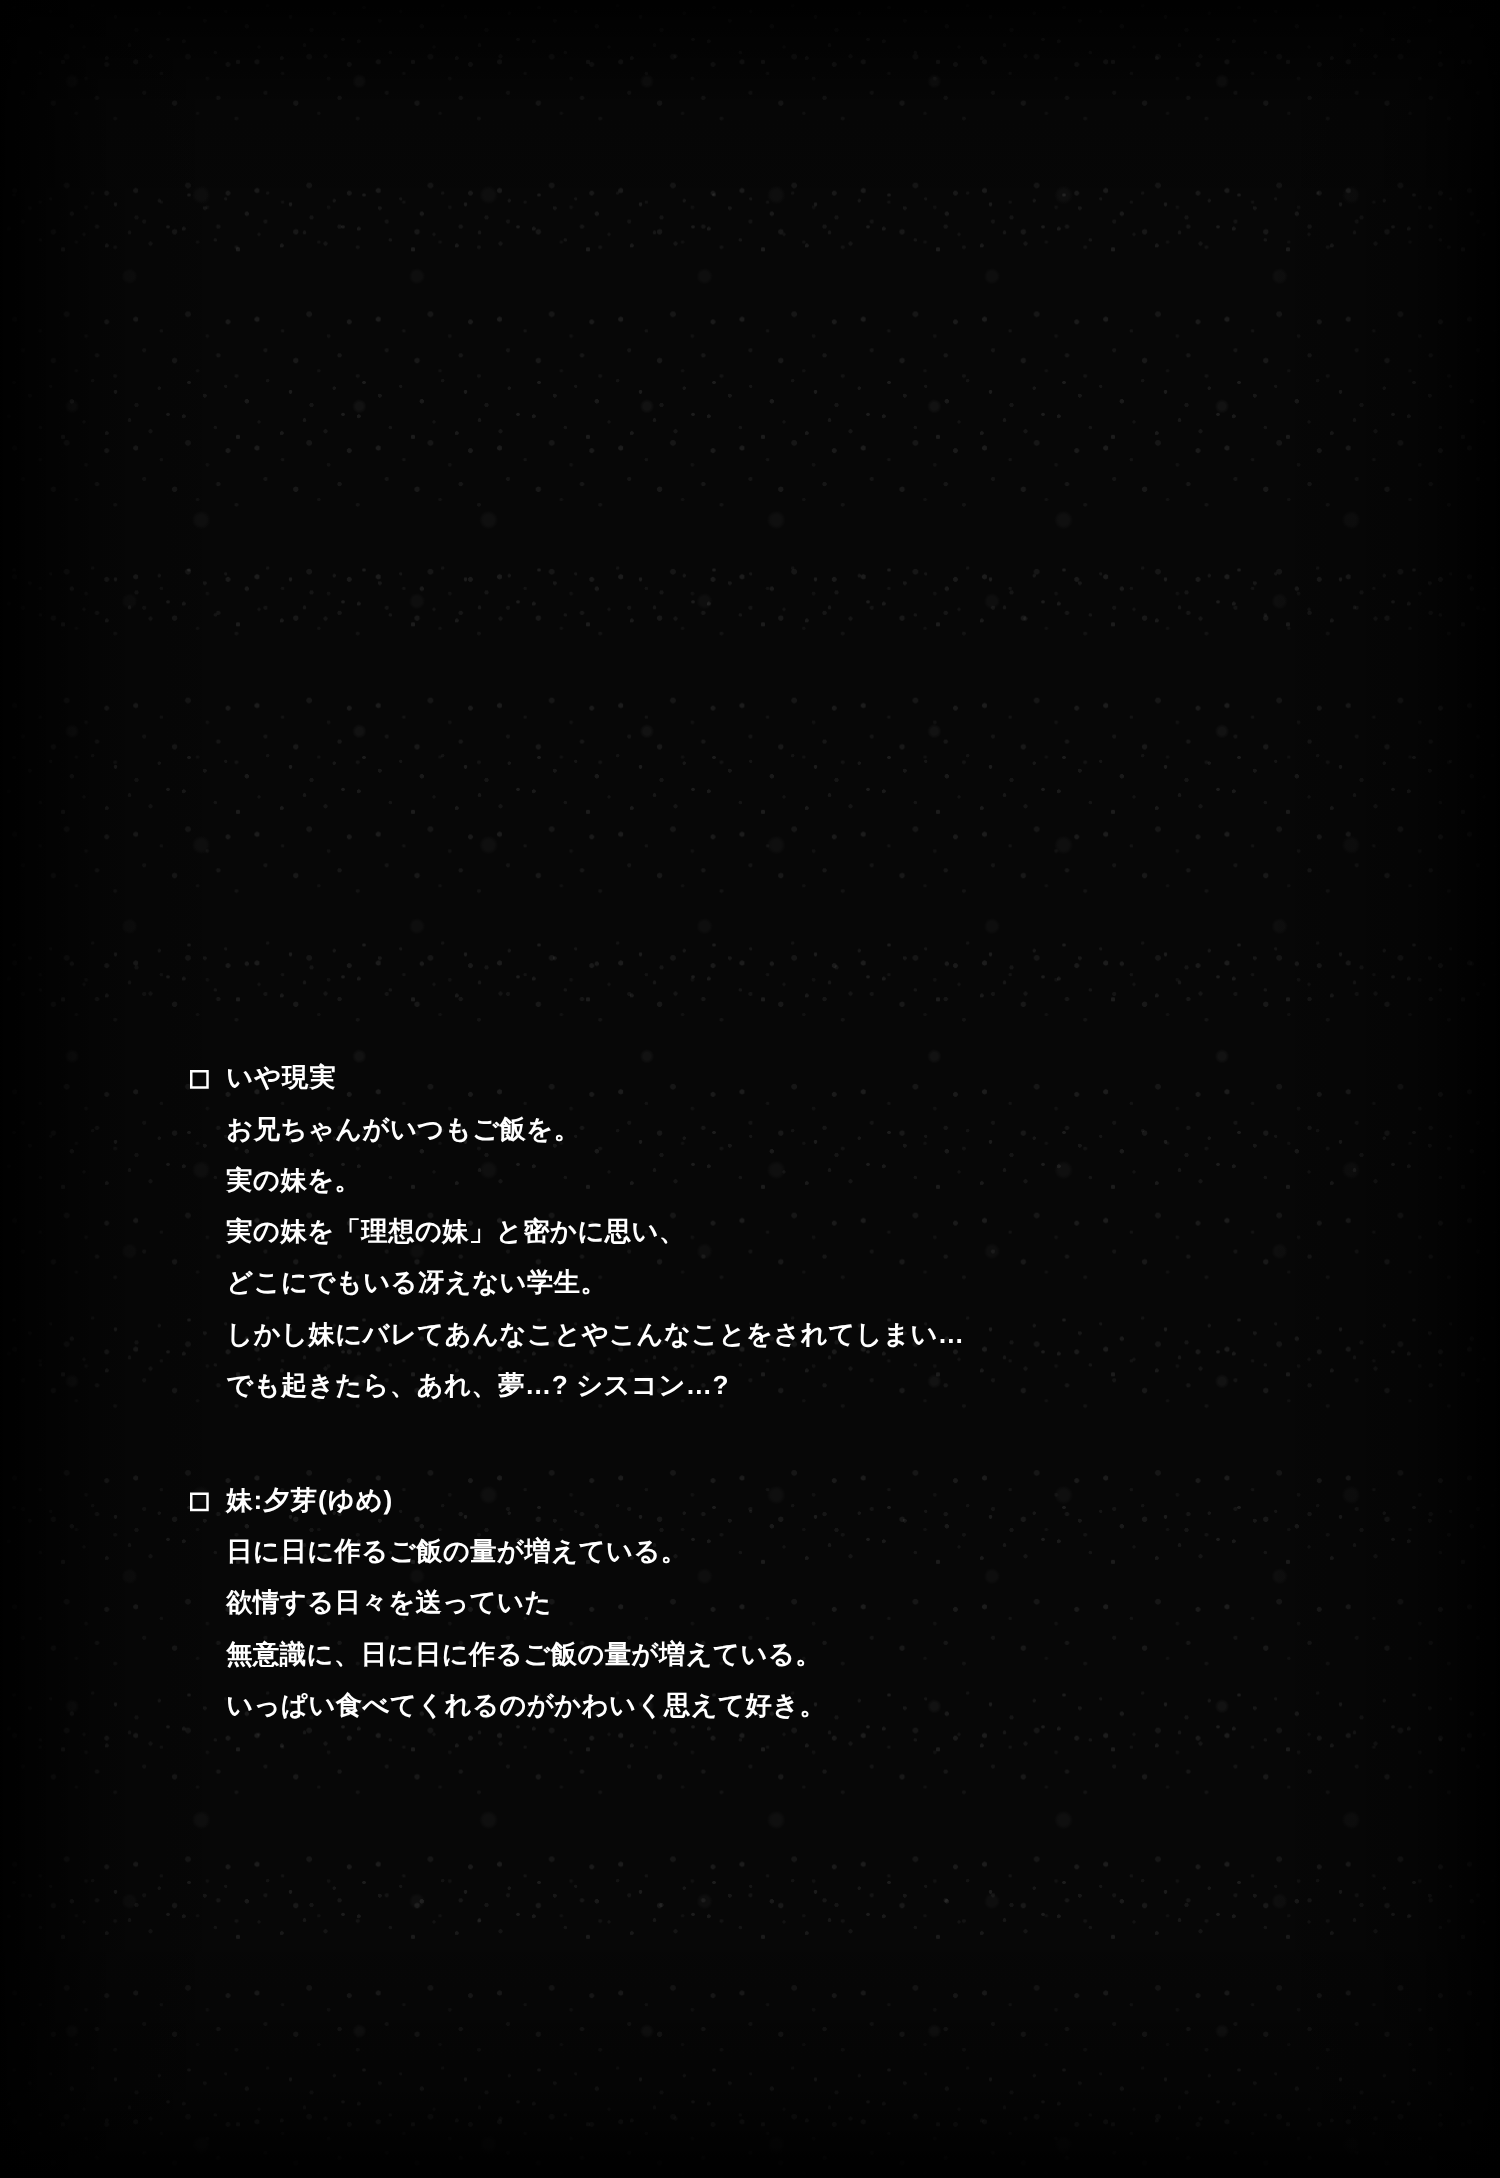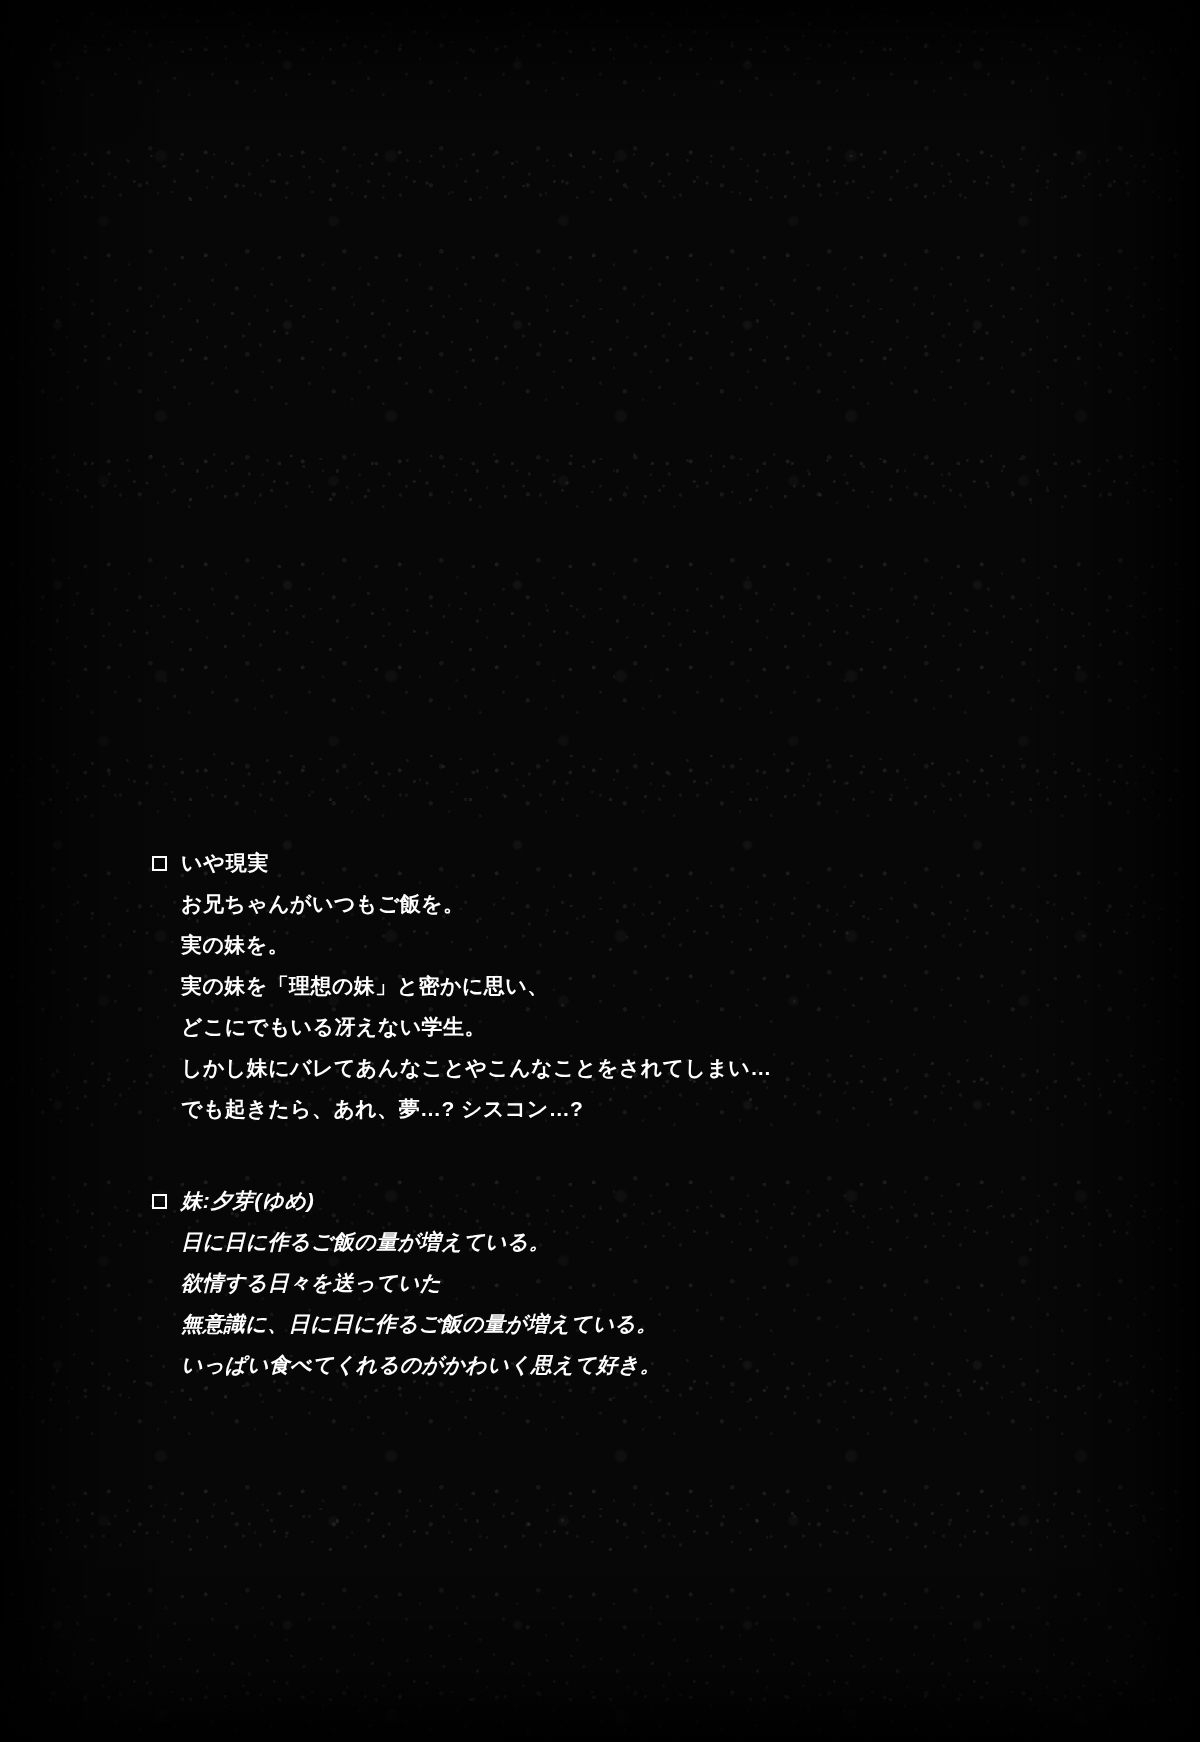--- a/index.html
+++ b/index.html
@@ -86,21 +86,20 @@
     left: 152px;
     top: 850px;
     width: 900px;
     color: #ffffff;
   }
   .profile-block {
     margin-bottom: 58px;
   }
   .profile-block:last-child {
     margin-bottom: 0;
-    font-style: italic;
   }
   .heading-row {
     display: flex;
     align-items: flex-start;
   }
   .box-icon {
     flex: 0 0 auto;
     width: 15px;
     height: 15px;
     border: 2px solid #ffffff;

